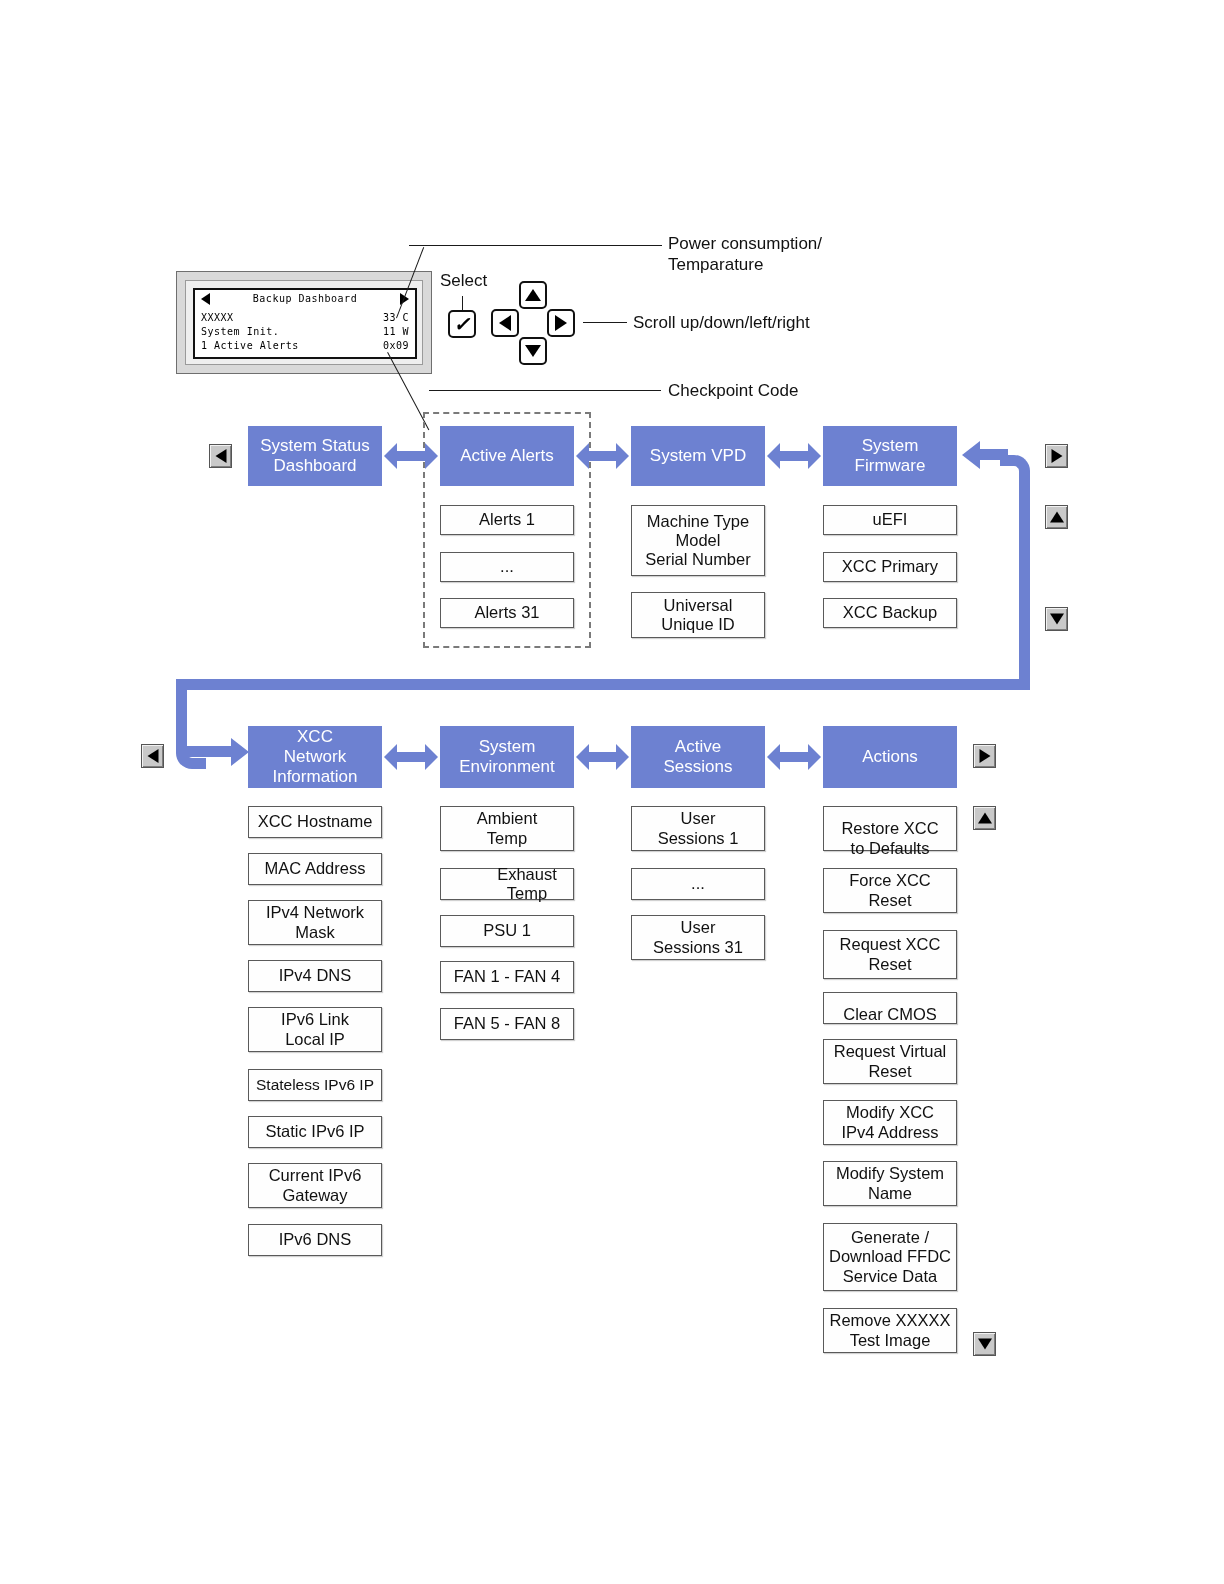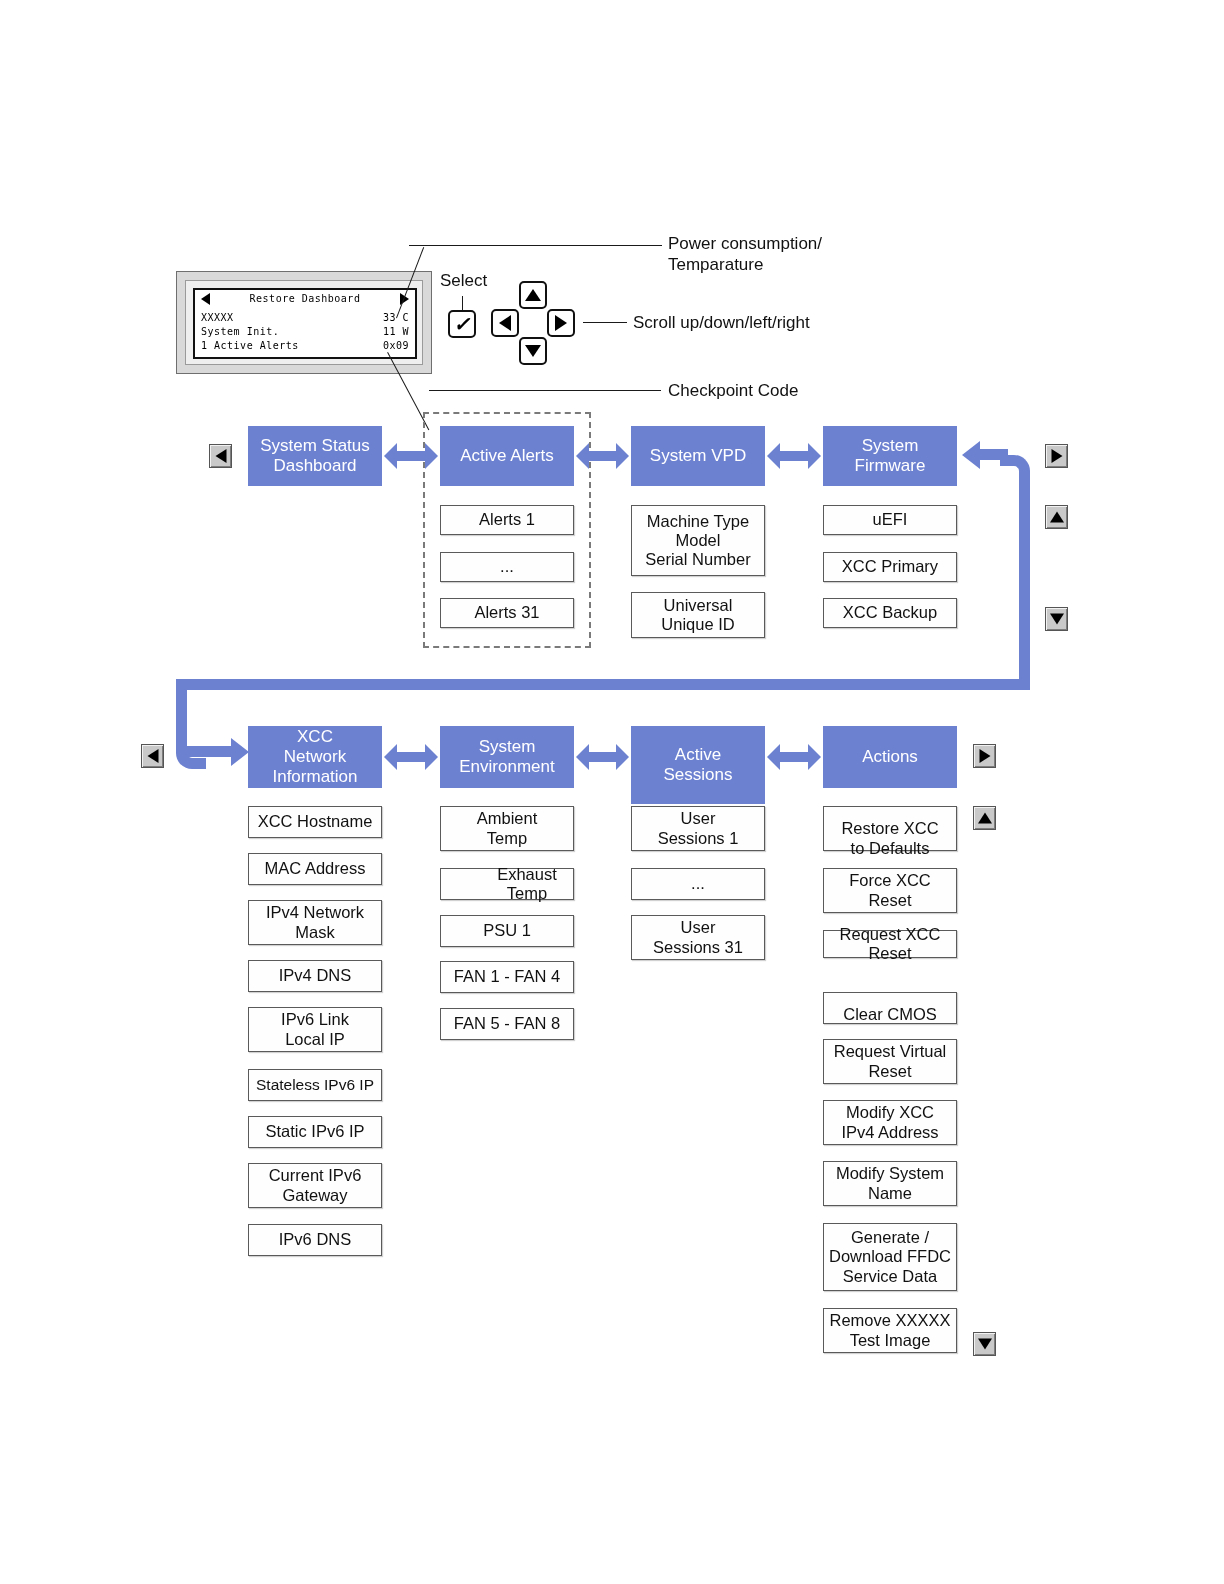--- a/index.html
+++ b/index.html
@@ -98,21 +98,21 @@
 </head>
 <body>
 
 <div id="stage">
 
   <div class="lcd-bezel">
     <div class="lcd-bevel"></div>
     <div class="lcd-screen">
       <div class="lcd-row lcd-r0">
         <span class="lcd-left"><span class="tri-l"></span></span>
-        <span class="lcd-title">Restore Dashboard</span>
+        <span class="lcd-title">Backup Dashboard</span>
         <span class="lcd-right"><span class="tri-r"></span></span>
       </div>
       <div class="lcd-row lcd-r1">
         <span class="lcd-left">XXXXX</span>
         <span class="lcd-right">33 C</span>
       </div>
       <div class="lcd-row lcd-r2">
         <span class="lcd-left">System Init.</span>
         <span class="lcd-right">11 W</span>
       </div>
@@ -255,21 +255,21 @@
 
   <div class="hdr" style="left:248px;top:726px;width:134px;height:62px;">
     <span style="white-space:pre-line;">XCC
 Network
 Information</span>
   </div>
   <div class="hdr" style="left:440px;top:726px;width:134px;height:62px;">
     <span style="white-space:pre-line;">System
 Environment</span>
   </div>
-  <div class="hdr" style="left:631px;top:726px;width:134px;height:78px;">
+  <div class="hdr" style="left:631px;top:726px;width:134px;height:62px;">
     <span style="white-space:pre-line;">Active
 Sessions</span>
   </div>
   <div class="hdr" style="left:823px;top:726px;width:134px;height:62px;">
     <span style="white-space:pre-line;">Actions</span>
   </div>
 
   <div class="dbl" style="left:384px;top:744px;width:54px;">
     <div class="hl"></div>
       <div class="bar"></div>
@@ -347,21 +347,21 @@
   </div>
 
   <div class="leaf" style="left:823px;top:806px;width:134px;height:45px;">
     <span style="white-space:pre-line;margin-top:20px;">Restore XCC
 to Defaults</span>
   </div>
   <div class="leaf" style="left:823px;top:868px;width:134px;height:45px;">
     <span style="white-space:pre-line;">Force XCC
 Reset</span>
   </div>
-  <div class="leaf" style="left:823px;top:930px;width:134px;height:28px;">
+  <div class="leaf" style="left:823px;top:930px;width:134px;height:49px;">
     <span style="white-space:pre-line;">Request XCC
 Reset</span>
   </div>
   <div class="leaf" style="left:823px;top:992px;width:134px;height:32px;">
     <span style="white-space:pre-line;margin-top:13px;">Clear CMOS</span>
   </div>
   <div class="leaf" style="left:823px;top:1039px;width:134px;height:45px;">
     <span style="white-space:pre-line;">Request Virtual
 Reset</span>
   </div>

